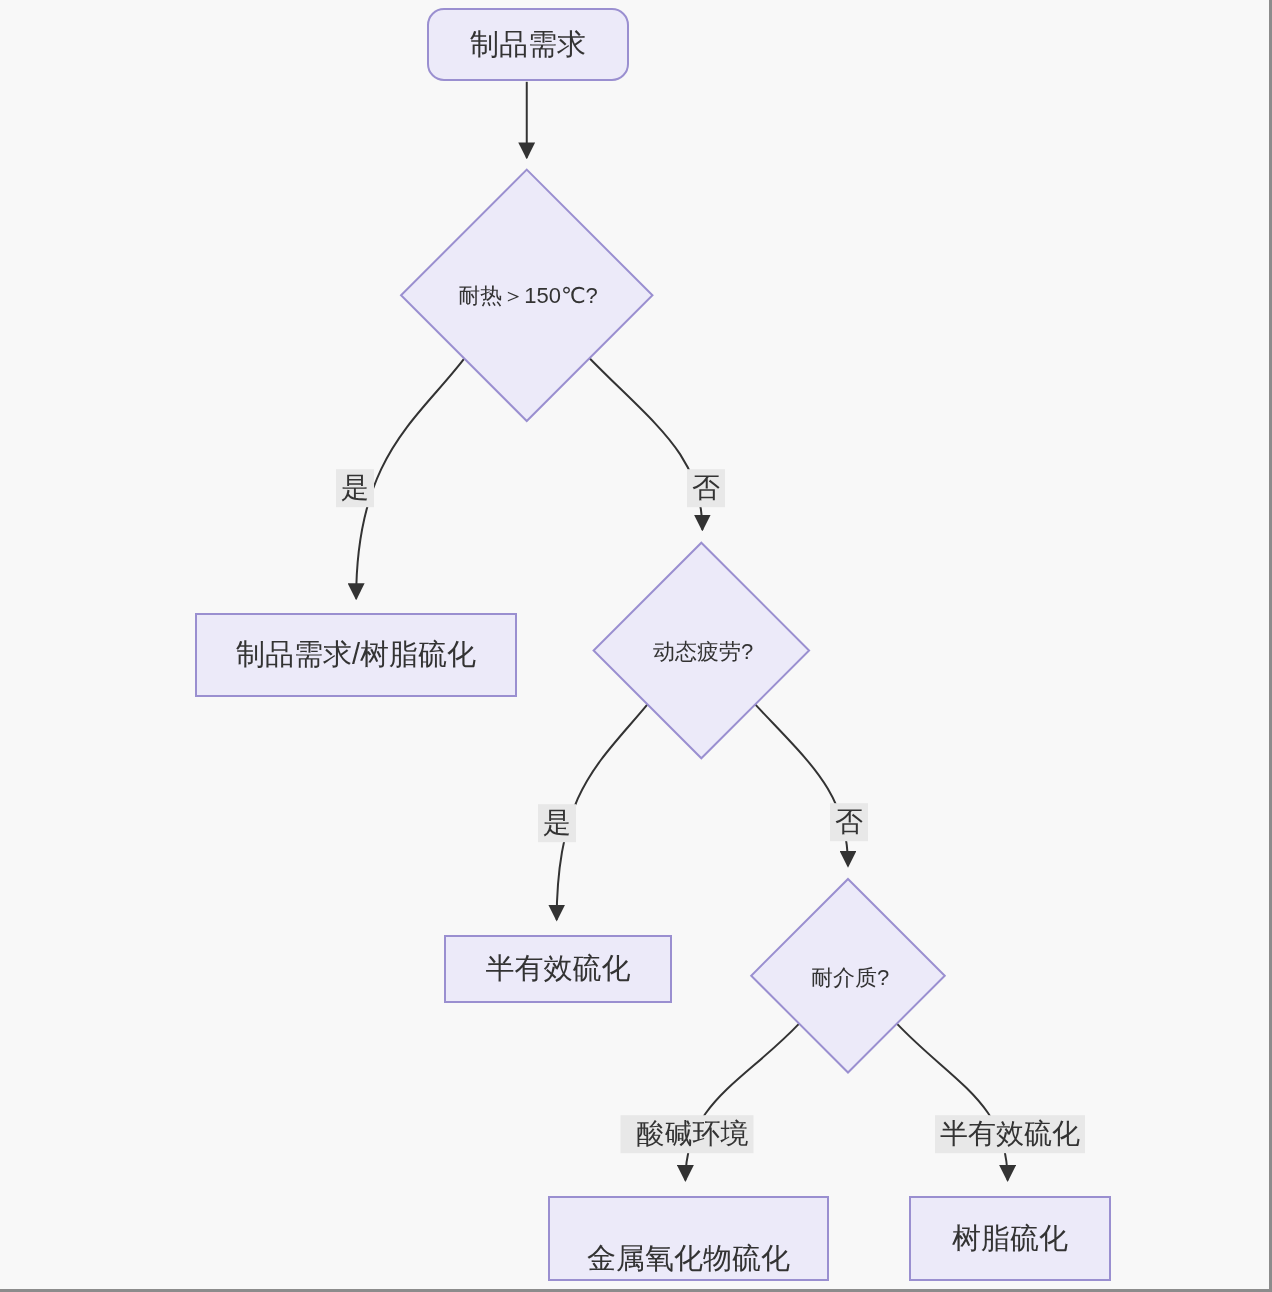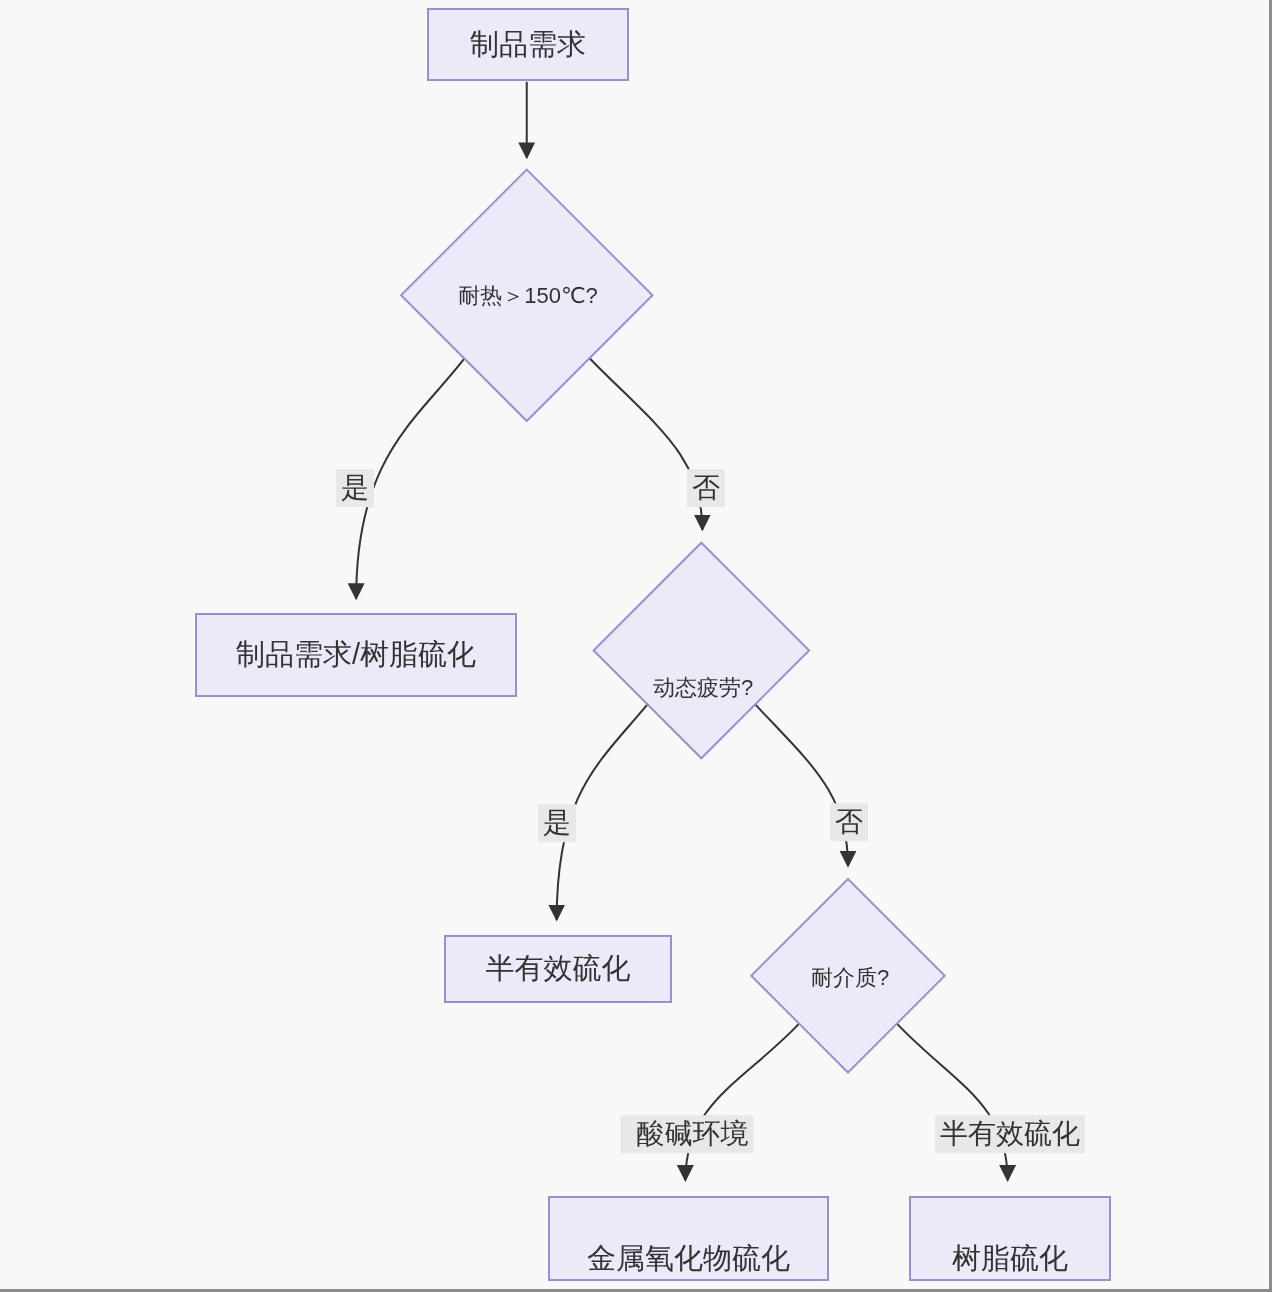--- a/index.html
+++ b/index.html
@@ -69,42 +69,42 @@
       <path d="M 899 1026 C 955 1085, 1010 1105, 1010 1183" marker-end="url(#arrow)"></path>
     </g>
 
     <g fill="#eceaf9" stroke="#9a8fd0" stroke-width="2">
       <polygon points="528,170 654,296 528,422 402,296"></polygon>
       <polygon points="703,544 811,652 703,760 595,652"></polygon>
       <polygon points="850,881 947,978 850,1075 753,978"></polygon>
     </g>
   </svg>
 
-  <div class="node-rect" style="left:427px;top:8px;width:202px;height:73px;">
+  <div class="node-rect" style="left:427px;top:8px;width:202px;height:73px;border-radius:17px;">
     <span>制品需求</span>
   </div>
 
   <div class="node-rect" style="left:195px;top:613px;width:322px;height:84px;">
     <span>制品需求/树脂硫化</span>
   </div>
 
   <div class="node-rect" style="left:444px;top:935px;width:228px;height:68px;">
     <span>半有效硫化</span>
   </div>
 
   <div class="node-rect" style="left:548px;top:1196px;width:281px;height:85px;align-items:flex-end;">
     <span>金属氧化物硫化</span>
   </div>
 
-  <div class="node-rect" style="left:909px;top:1196px;width:202px;height:85px;align-items:flex-end;">
+  <div class="node-rect" style="left:909px;top:1196px;width:202px;height:85px;">
     <span>树脂硫化</span>
   </div>
 
   <div class="diamond-label" style="left:528px;top:296px;">耐热＞150℃?</div>
-  <div class="diamond-label" style="left:703px;top:688px;">动态疲劳?</div>
+  <div class="diamond-label" style="left:703px;top:652px;">动态疲劳?</div>
   <div class="diamond-label" style="left:850px;top:978px;text-align:center;">耐介质?</div>
 
   <div class="edge-label" style="left:355px;top:488px;">是</div>
   <div class="edge-label" style="left:706px;top:488px;">否</div>
   <div class="edge-label" style="left:557px;top:823px;">是</div>
   <div class="edge-label" style="left:849px;top:822px;">否</div>
   <div class="edge-label" style="left:687px;top:1134px;padding-left:16px;">酸碱环境</div>
   <div class="edge-label" style="left:1010px;top:1134px;">半有效硫化</div>
 
 </div>

